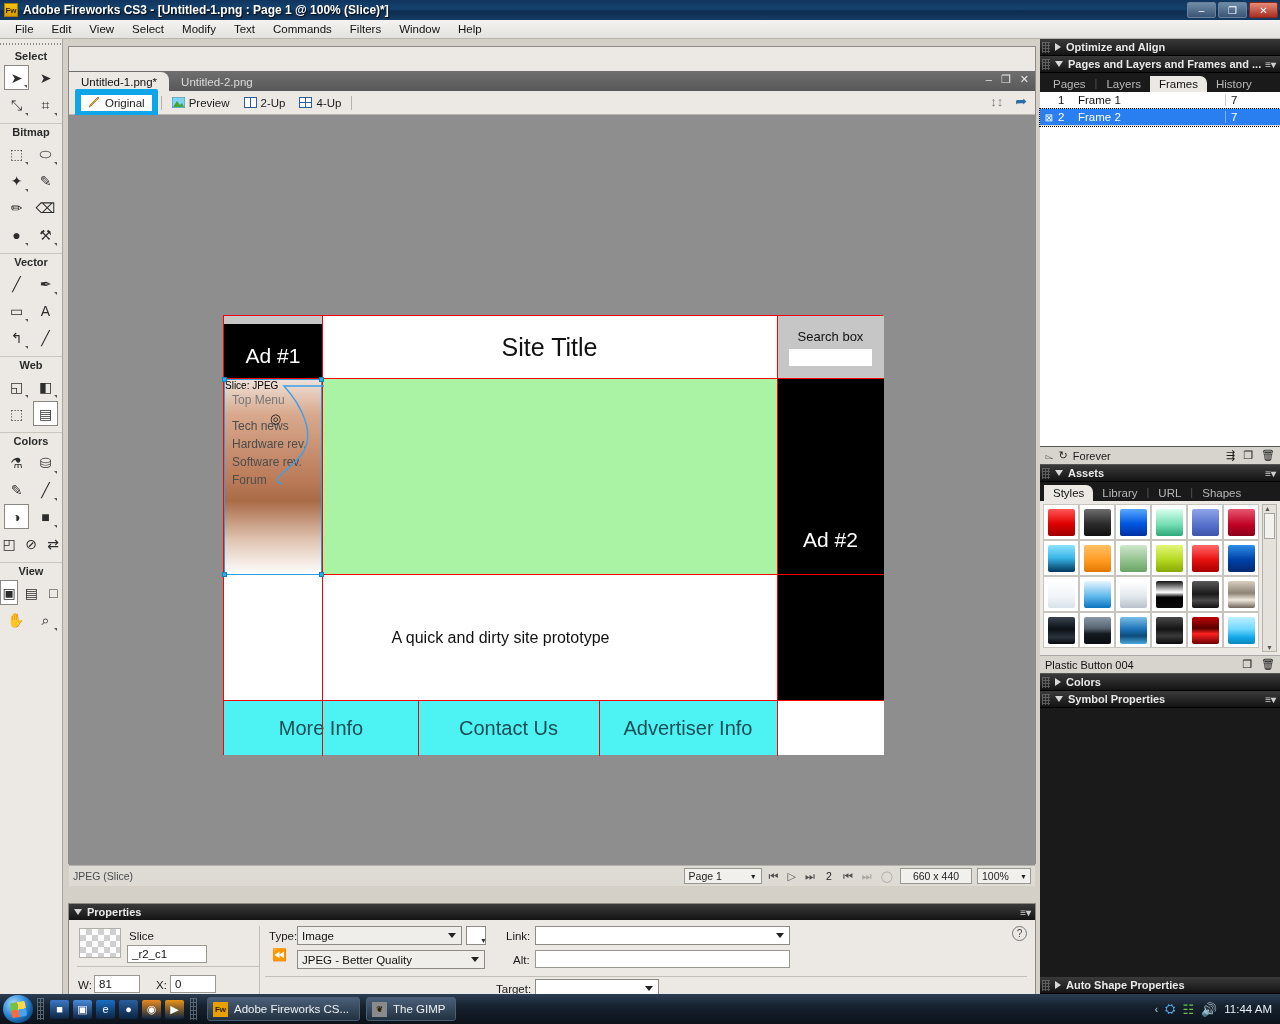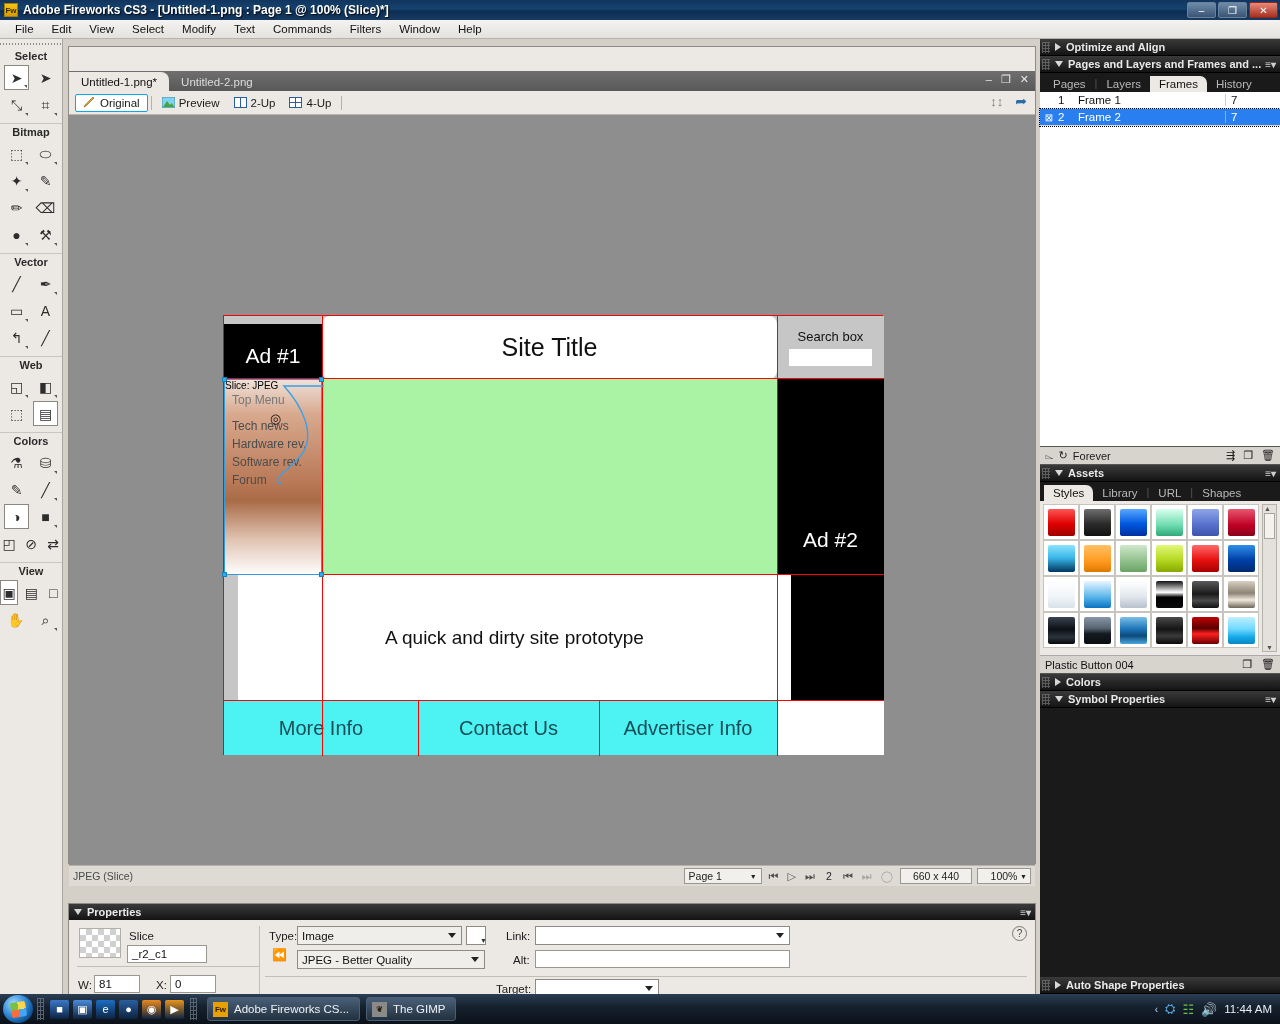--- a/index.html
+++ b/index.html
@@ -93,21 +93,21 @@
   .doc-winbtns { position: absolute; right: 6px; top: 2px; display: flex; gap: 9px; color: #e8e8e8; font-size: 11px; }
   .viewbar {
     height: 24px; background: #ece9e4; border-bottom: 1px solid #b9b6b0;
     display: flex; align-items: center; padding-left: 6px; gap: 2px;
     position: relative;
   }
   .vbtn {
     display: flex; align-items: center; gap: 4px;
     padding: 2px 7px; font-size: 11.5px; color: #1a1a1a;
   }
-  .vbtn.active { background: #fff; border: 1px solid #0ea5e9; border-radius: 2px; }
+  .vbtn.active { background: #fff; border: 6px solid #0ea5e9; border-radius: 2px; }
   .vsep { width: 1px; height: 14px; background: #b5b2ac; margin: 0 3px; }
   .vb-icon { width: 13px; height: 11px; display: inline-block; }
   .viewbar-right { position: absolute; right: 8px; top: 2px; display: flex; gap: 12px; align-items: center; }
 
   .canvas-area {
     position: relative; height: 750px; background: #8e8e8e;
     overflow: hidden;
   }
   .statusbar {
     height: 21px; background: #dedbd5; border-top: 1px solid #b5b2ac;
@@ -125,35 +125,35 @@
   
   .art {
     position: absolute; left: 154px; top: 200px;
     width: 660px; height: 440px; background: #c6c6c6;
     border: 1px solid #ff0000;
   }
   .art-cell { position: absolute; display: flex; align-items: center; justify-content: center; }
   .ad1 { left: 0; top: 8px; width: 98px; height: 63px; background: #000; color: #fff;
          font-size: 21px; }
   .sitetitle { left: 98px; top: 0; width: 455px; height: 63px; background: #fff; color: #111;
-               font-size: 25px; border-radius: 8px; }
+               font-size: 25px; }
   .searchcell { left: 553px; top: 0; width: 107px; height: 63px; background: #c6c6c6;
                 flex-direction: column; gap: 5px; }
   .searchcell .lbl { font-size: 13px; color: #111; }
   .searchbox-input { width: 83px; height: 17px; background: #fff; }
   .navcol {
     left: 0; top: 63px; width: 98px; height: 196px;
     background: linear-gradient(to bottom,#efe2da 0%,#d8a98e 18%,#ba7a58 52%,#a96a46 62%,#e0c4b2 82%,#ffffff 100%);
     display: block;
   }
   .navcol .nitem { font-size: 12px; color: #4c4c4c; padding: 2px 0 2px 8px; }
   .navcol .nitem.dim { color: #777; }
   .greenbox { left: 98px; top: 63px; width: 455px; height: 196px; background: #aaf3a4; }
   .ad2 { left: 553px; top: 63px; width: 107px; height: 322px; background: #000; color: #fff; font-size: 21px; }
-  .proto-text { left: 14px; top: 259px; width: 553px; height: 126px; background: #fff; color: #111; font-size: 19px; }
+  .proto-text { left: 0; top: 259px; width: 553px; height: 126px; background: #fff; color: #111; font-size: 16px; }
   .footer-more { left: 0; top: 385px; width: 194px; height: 54px; background: #4df2f2; color: #1a4d57; font-size: 20px; }
   .footer-contact { left: 194px; top: 385px; width: 181px; height: 54px; background: #4df2f2; color: #1a4d57; font-size: 20px; }
   .footer-adv { left: 375px; top: 385px; width: 178px; height: 54px; background: #4df2f2; color: #1a4d57; font-size: 20px; }
   .whitecell { left: 553px; top: 385px; width: 107px; height: 54px; background: #fff; }
   .slice-line { position: absolute; background: #ff0000; }
 
   
   .sel-rect {
     position: absolute; left: 0; top: 63px; width: 98px; height: 196px;
     border: 1px solid #2f9de0; pointer-events: none;
@@ -522,21 +522,21 @@
         <span style="position:absolute;right:4px;font-size:7px;">▼</span>
       </span>
       <span class="sb-ico">⏮</span>
       <span class="sb-ico">▷</span>
       <span class="sb-ico">⏭</span>
       <span style="color:#222;width:14px;text-align:center;">2</span>
       <span class="sb-ico">⏮</span>
       <span class="sb-ico dis">⏭</span>
       <span class="sb-ico dis">◯</span>
       <span class="sb-box" style="width:72px;justify-content:center;">660 x 440</span>
-      <span class="sb-box" style="width:54px;position:relative;justify-content:center;">
+      <span class="sb-box" style="width:54px;position:relative;">
         <span>100%</span>
         <span style="position:absolute;right:3px;font-size:7px;">▼</span>
       </span>
     </div>
   </div>
 
   <div class="dock">
 
     <div class="panel-hdr">
       <span class="dots"></span>

